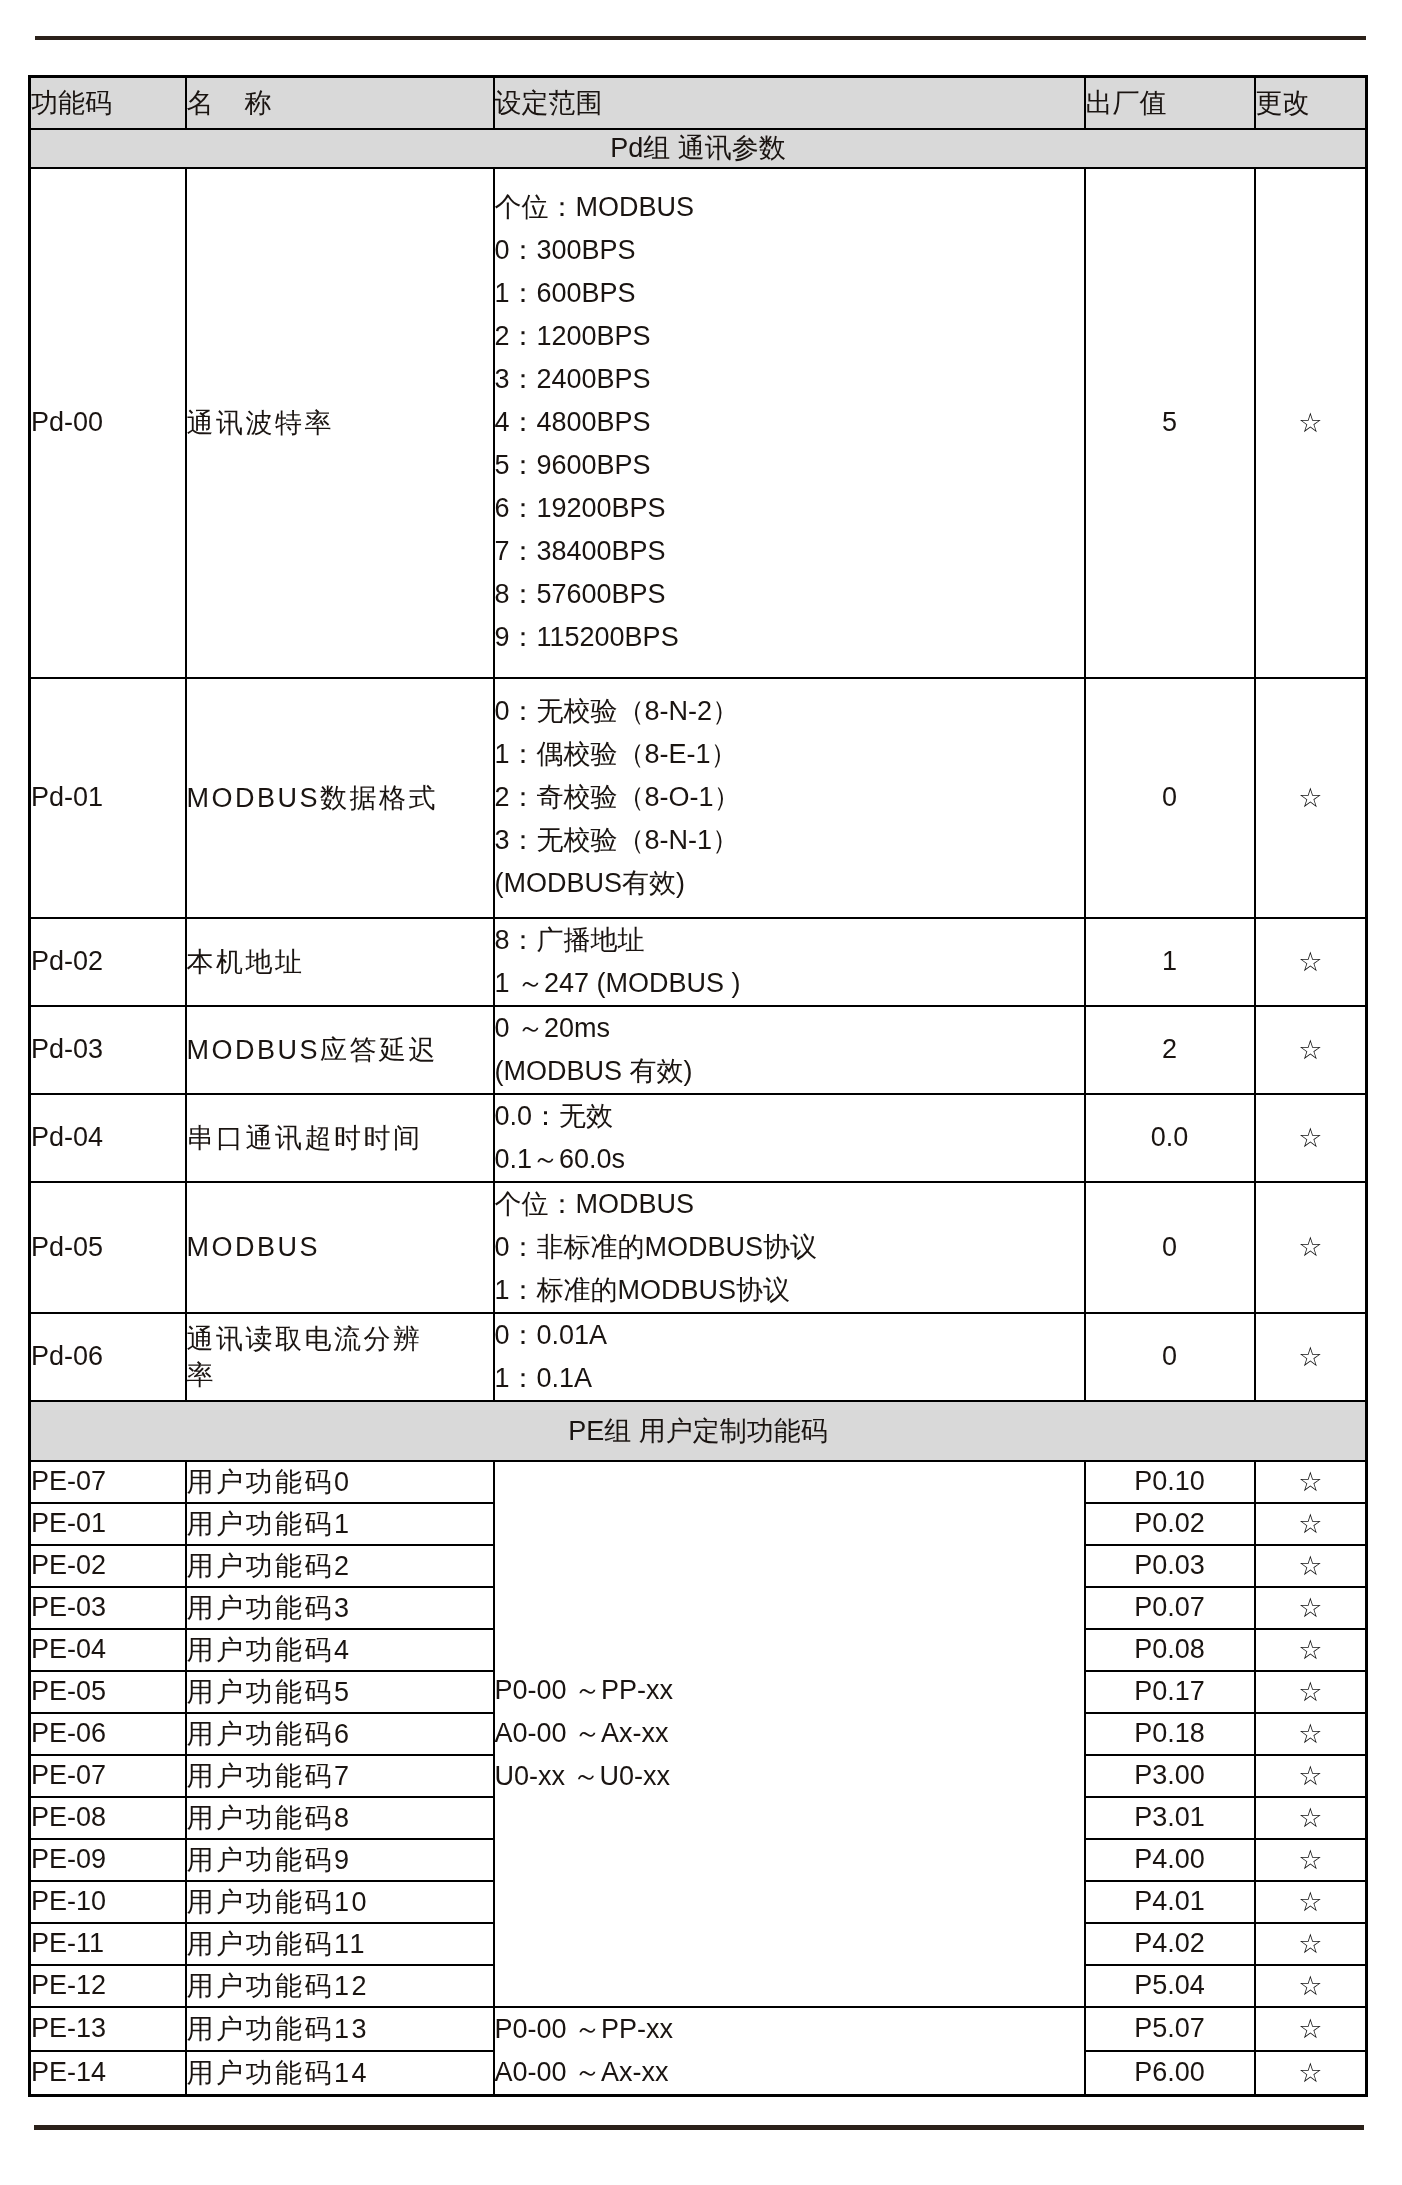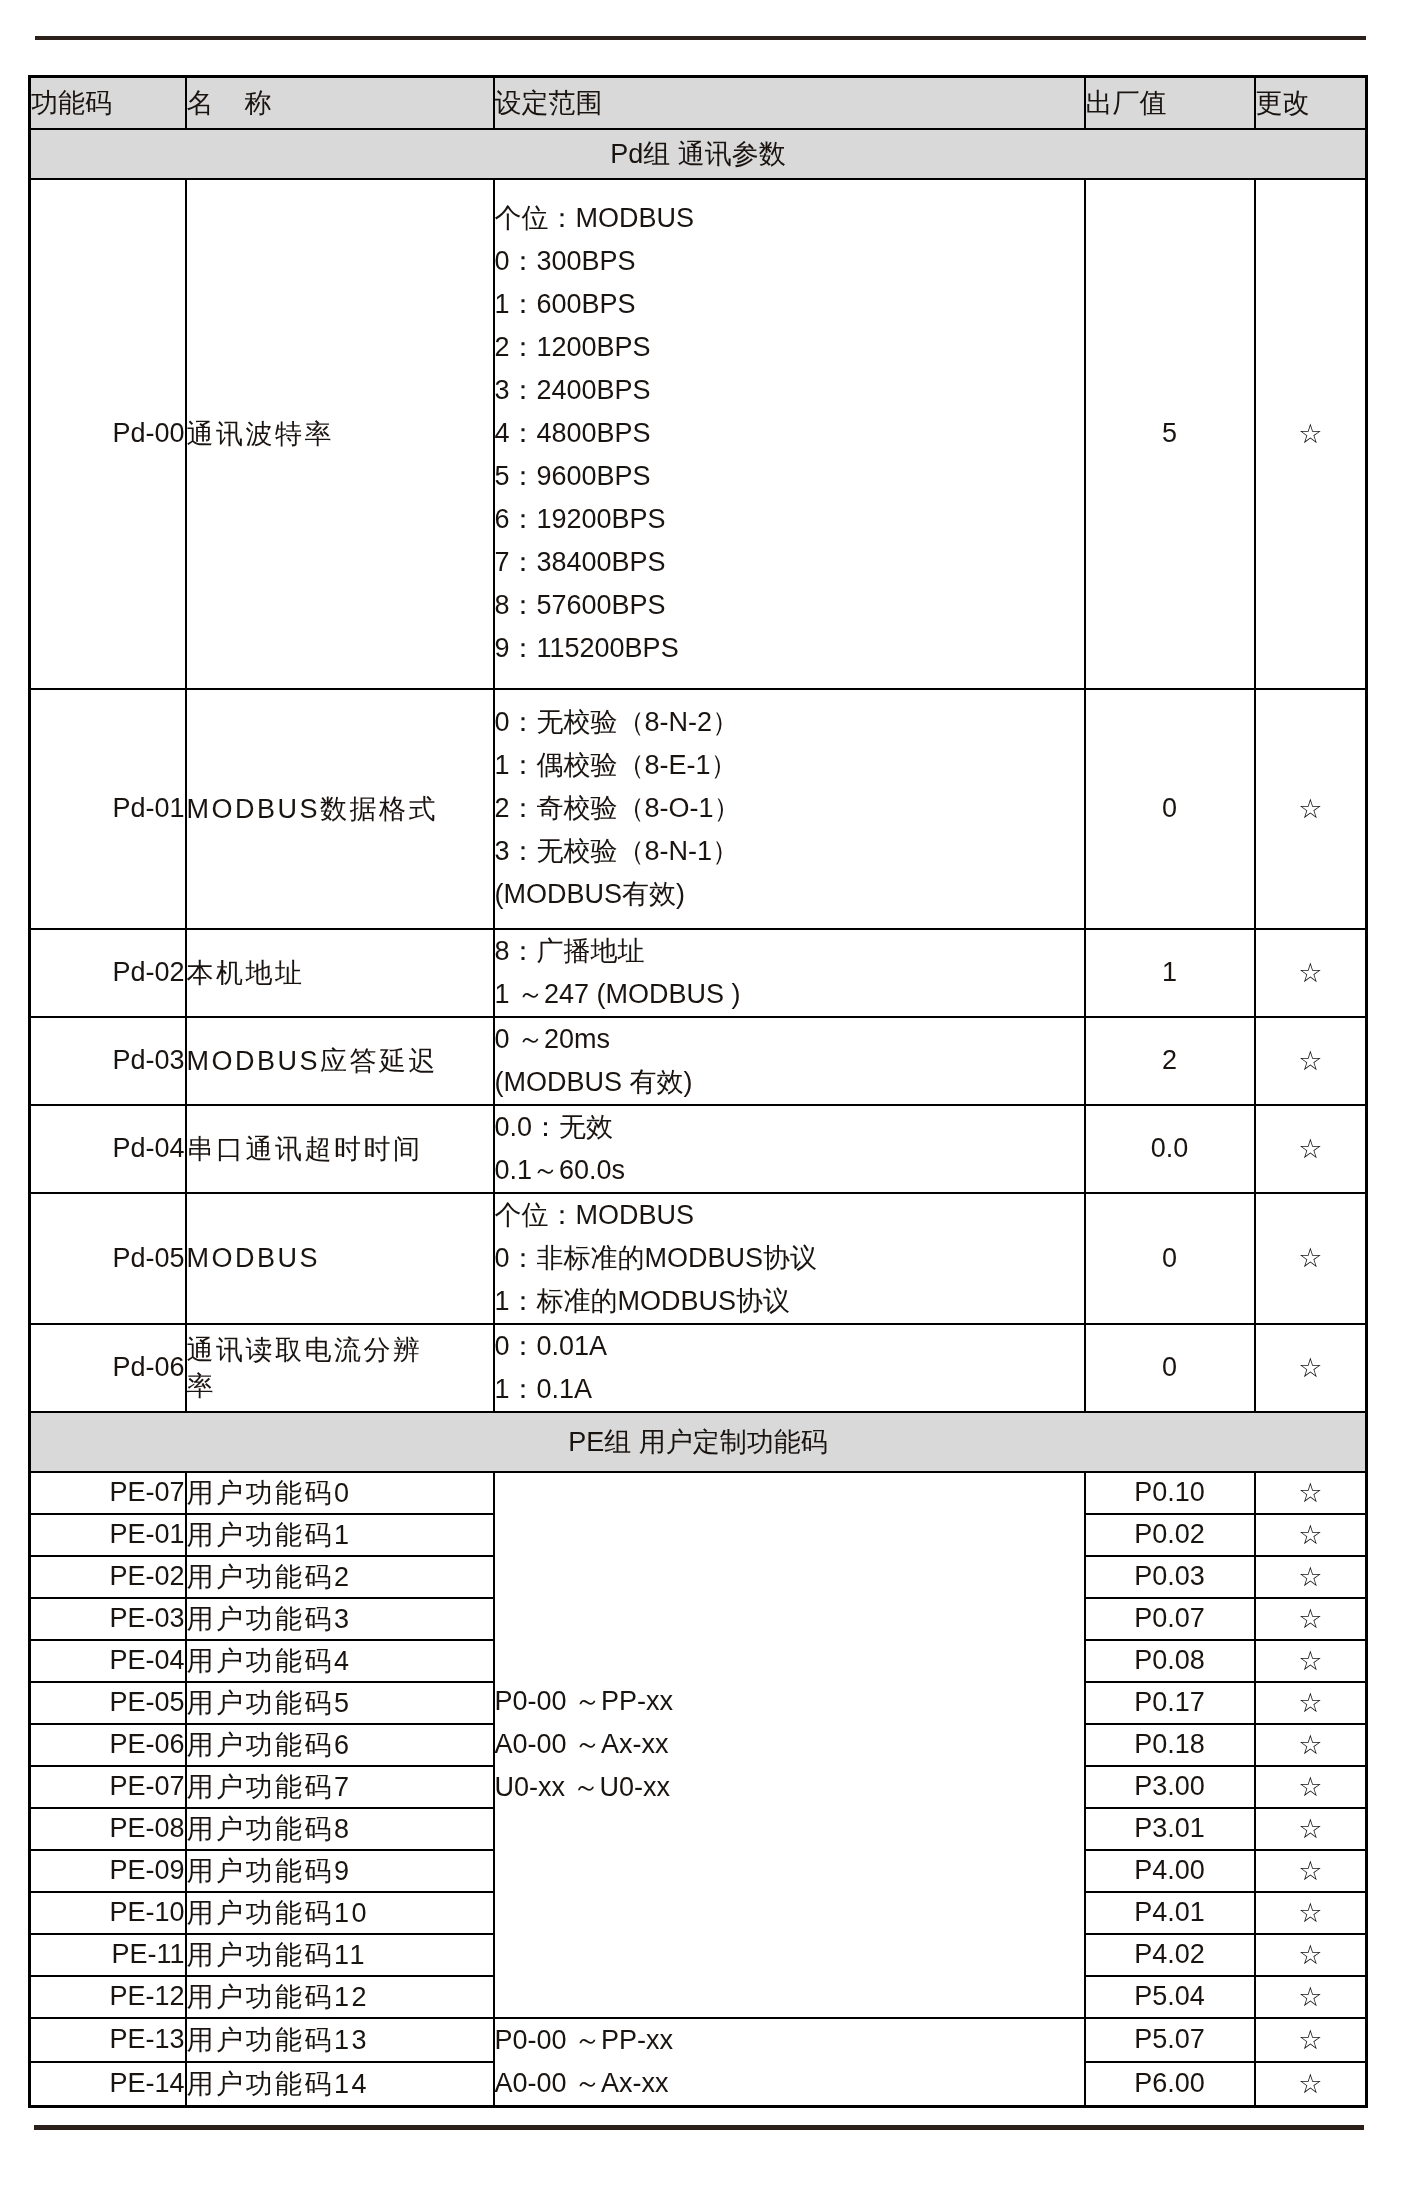--- a/index.html
+++ b/index.html
@@ -51,21 +51,21 @@
     border: 2px solid #000;
     font-size: 27px;
     padding: 0;
     vertical-align: middle;
     overflow: hidden;
   }
   td.gray { background: #d9d9d9; }
   td.center { }
   td.head-name { text-align: left; letter-spacing: 2px; font-family: Liberation Serif, serif; }
   td.head-range { text-align: left; padding-left: 9px; }
-  td.c-code { text-align: right; }
+  td.c-code { text-align: left; }
   td.c-name { padding-left: 12px; letter-spacing: 2.5px; line-height: 36px; }
   td.c-range { padding-left: 10px; line-height: 43px; }
   td.c-def { text-align: center; }
   td.c-star { text-align: center; font-size: 30px; color: #111; }
   td.def-top0 { vertical-align: top; padding-top: 172px; text-align: center; }
   td.def-top1 { vertical-align: top; padding-top: 70px; text-align: center; }
   .name-wrap { width: 250px; }
   td.group-cell {
     text-align: center;
     background: #d9d9d9;
@@ -108,21 +108,21 @@
 
     <tbody>
         <tr style="height:52px">
       <td class="gray center">功能码</td>
       <td class="gray head-name">名　称</td>
       <td class="gray head-range">设定范围</td>
       <td class="gray center">出厂值</td>
       <td class="gray center">更改</td>
     </tr>
 
-    <tr style="height:50px">
+    <tr style="height:39px">
       <td class="group-cell" colspan="5">Pd组 通讯参数</td>
     </tr>
 
     <tr style="height:510px">
       <td class="c-code">Pd-00</td>
       <td class="c-name">通讯波特率</td>
       <td class="c-range">
         <div class="range-ln">个位：MODBUS</div>
         <div class="range-ln">0：300BPS</div>
         <div class="range-ln">1：600BPS</div>

